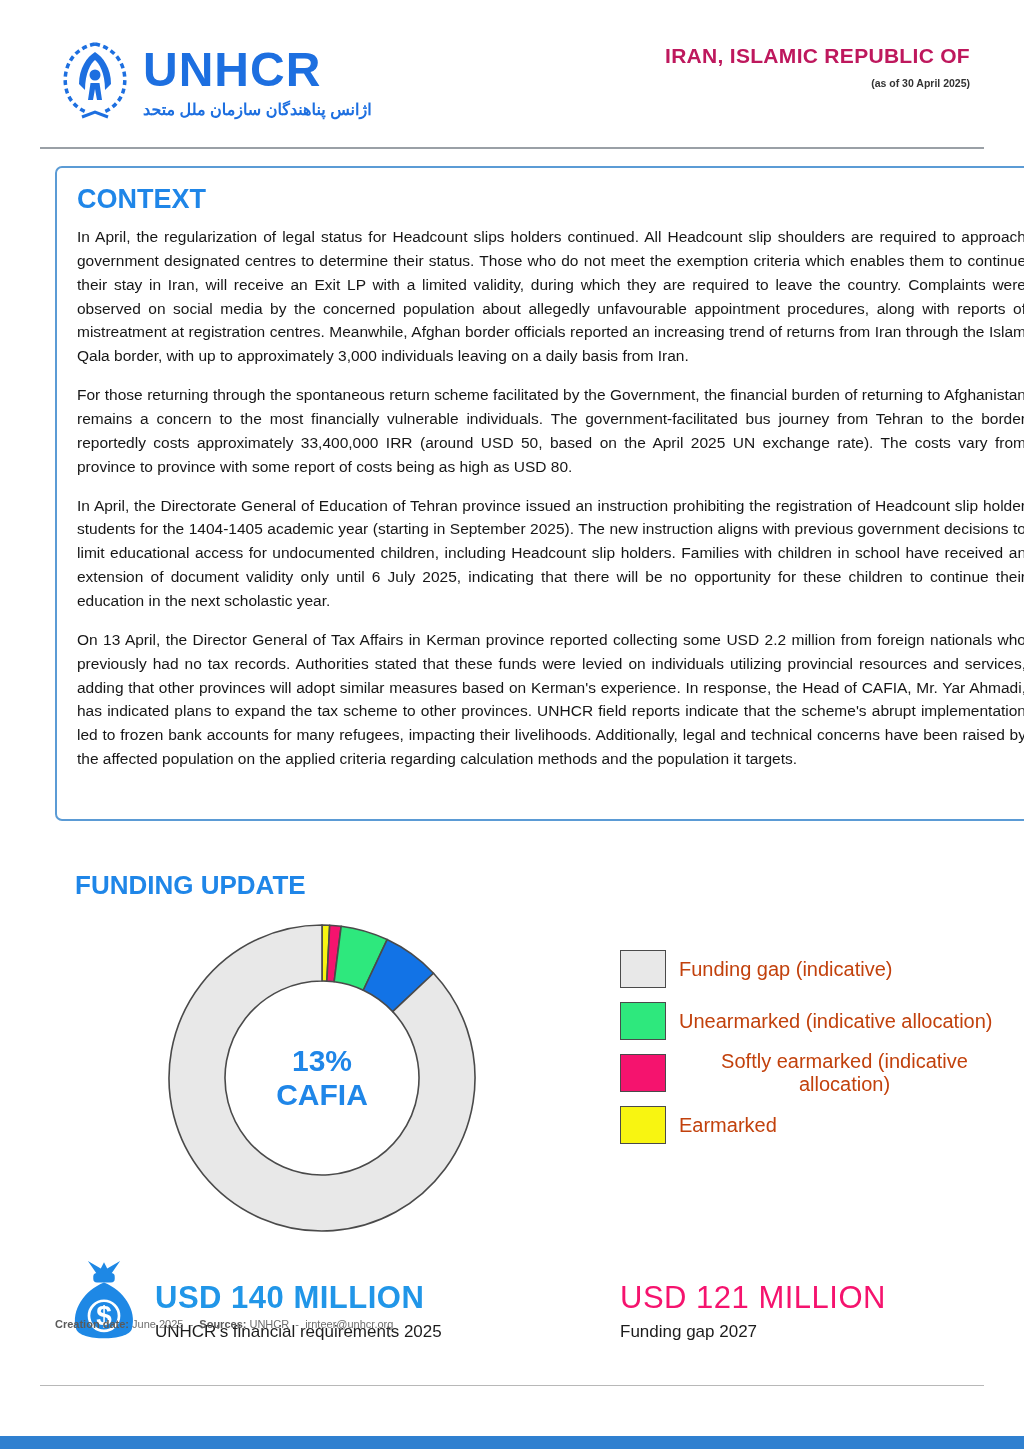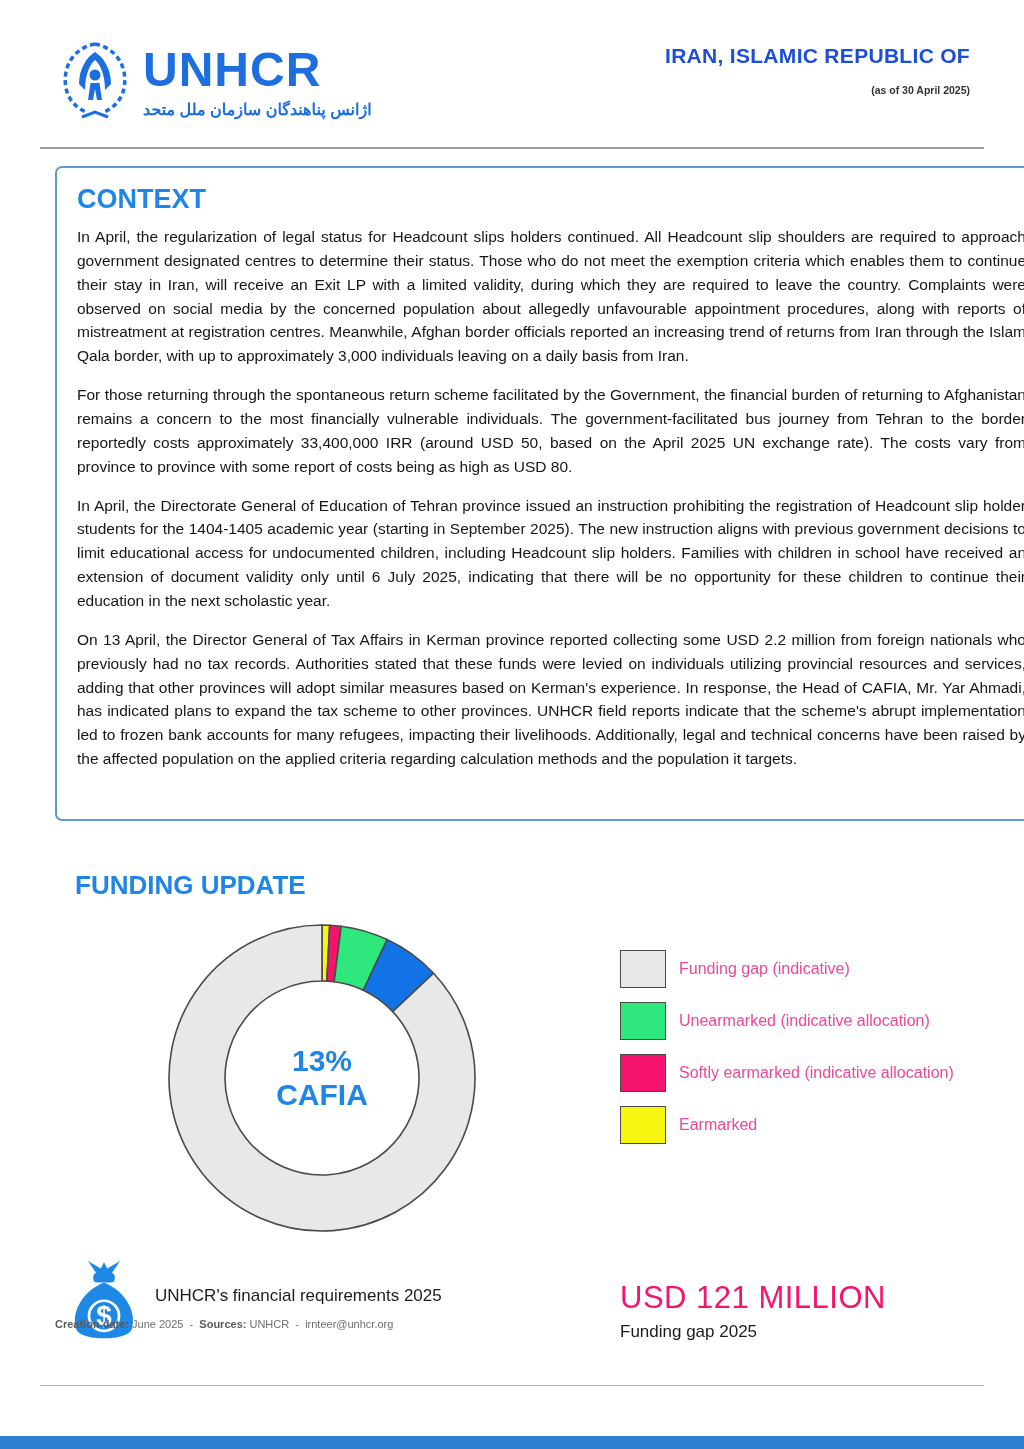--- a/index.html
+++ b/index.html
@@ -13,23 +13,23 @@
   }
   .abs { position: absolute; }
 
   
   .logo-wrap { left: 55px; top: 38px; display: flex; align-items: flex-start; }
   .emblem { width: 80px; height: 86px; }
   .logo-text-block { margin-left: 8px; margin-top: 8px; }
   .logo-name { font-size: 48px; font-weight: bold; color: #1d6fe0; letter-spacing: 1px; line-height: 1; }
   .logo-farsi { font-size: 16px; font-weight: bold; color: #1d6fe0; margin-top: 6px; text-align: center; direction: rtl; }
   .hdr-right { right: 54px; top: 44px; text-align: right; }
-  .hdr-country { font-size: 21px; font-weight: 600; color: #1d4ed8; letter-spacing: 0.3px; }
+  .hdr-country { font-size: 21px; font-weight: 600; color: #be185d; letter-spacing: 0.3px; }
   .hdr-title { font-size: 31px; font-weight: bold; color: #2196e8; margin-top: 4px; }
-  .hdr-asof { font-size: 10.5px; font-weight: 600; color: #333; margin-top: 16px; }
+  .hdr-asof { font-size: 10.5px; font-weight: 600; color: #333; margin-top: 9px; }
   .hdr-rule { left: 40px; top: 147px; width: 944px; height: 2px; background: #9aa0a6; }
 
   
   .context-box {
     left: 55px; top: 166px; width: 993px; height: 655px;
     border: 2px solid #5b9bd5; border-radius: 7px;
     padding: 16px 20px 0 20px;
   }
   .context-heading { font-size: 27px; font-weight: bold; color: #1f86e8; margin-bottom: 10px; }
   .context-box p {
@@ -45,21 +45,21 @@
     display: flex; flex-direction: column; align-items: center; justify-content: center;
     pointer-events: none;
   }
   .donut-center .line1, .donut-center .line2 {
     font-size: 30px; font-weight: bold; color: #1f86e8; line-height: 1.15;
   }
 
   .legend { left: 620px; top: 950px; width: 390px; }
   .legend-item { display: flex; align-items: center; height: 38px; margin-bottom: 14px; }
   .swatch { width: 46px; height: 38px; border: 1.5px solid #4a4a4a; flex: 0 0 auto; }
-  .legend-label { margin-left: 13px; font-size: 16px; color: #ec4899; }
+  .legend-label { margin-left: 13px; font-size: 20px; color: #c2410c; text-align: center; }
 
   
   .stat-icon { left: 66px; top: 1260px; width: 76px; height: 88px; }
   .stat-req { left: 155px; top: 1280px; }
   .stat-gap { left: 620px; top: 1280px; }
   .stat-amount-blue { font-size: 31px; font-weight: bold; color: #2196e8; letter-spacing: 0.5px; }
   .stat-amount-pink { font-size: 31px; font-weight: normal; color: #f5136e; letter-spacing: 0.5px; }
   .stat-caption { font-size: 17px; color: #1c1c1c; margin-top: 6px; }
 
   
@@ -142,26 +142,27 @@
 
 <svg class="abs stat-icon" viewBox="0 0 70 82">
   <path d="M20 1 L29 14 L41 14 L50 1 L38 8 L35 2 L32 8 Z" fill="#1e88e5"></path>
   <rect x="25" y="12" width="20" height="9" rx="3.5" fill="#1e88e5"></rect>
   <path d="M35 21 C17 28 4 47 9 64 C12 76 58 76 61 64 C66 47 53 28 35 21 Z" fill="#1e88e5"></path>
   <circle cx="35" cy="52" r="14" fill="none" stroke="#ffffff" stroke-width="2.5"></circle>
   <text x="35" y="61" font-size="26" font-weight="bold" fill="#ffffff" text-anchor="middle" font-family="Liberation Sans, sans-serif">$</text>
 </svg>
 
 <div class="abs stat-req">
+  <div class="stat-amount-blue">USD 140 MILLION</div>
   <div class="stat-caption">UNHCR's financial requirements 2025</div>
 </div>
 
 <div class="abs stat-gap">
   <div class="stat-amount-pink">USD 121 MILLION</div>
-  <div class="stat-caption">Funding gap 2025</div>
+  <div class="stat-caption">Funding gap 2027</div>
 </div>
 
 <div class="abs footer-rule"></div>
 <div class="abs footer-text">
   <b>Creation date:</b>
   <span>June 2025</span>
   &nbsp;<span>-</span>&nbsp;
   <b>Sources:</b>
   <span>UNHCR</span>
   &nbsp;<span>-</span>&nbsp;

